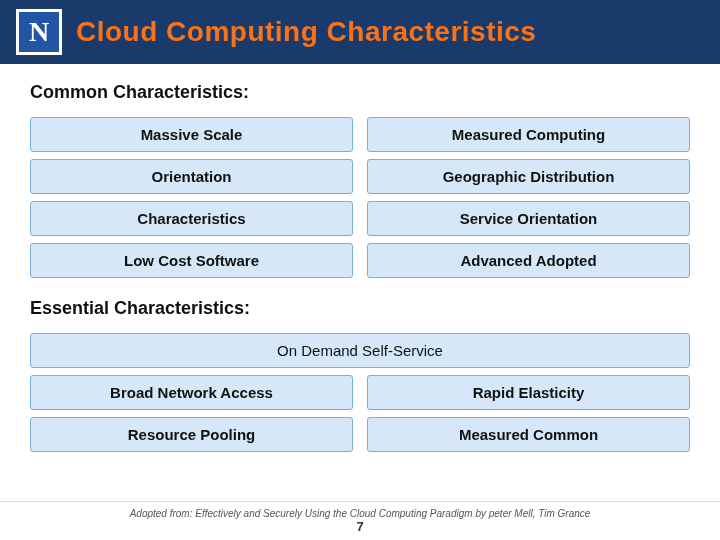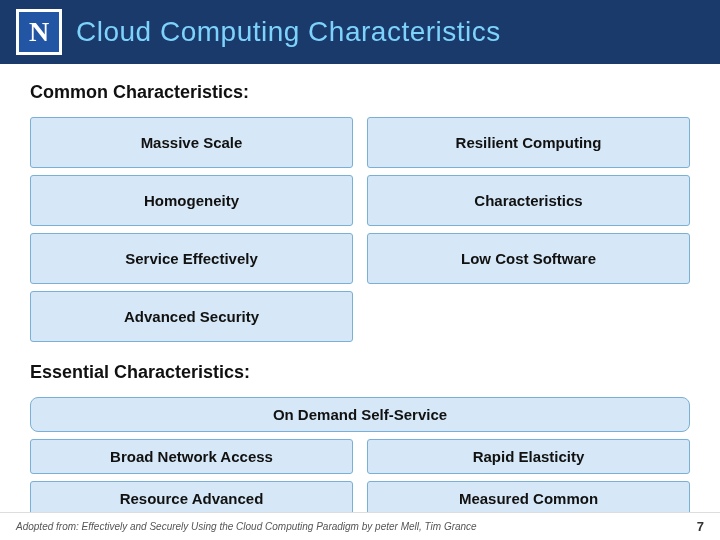--- a/index.html
+++ b/index.html
@@ -35,23 +35,23 @@
     }
 
     .logo-letter {
       color: #fff;
       font-size: 28px;
       font-weight: bold;
       font-family: serif;
     }
 
     .header-title {
-      color: #7dd3fc;
+      color: #f97316;
       font-size: 28px;
-      font-weight: normal;
+      font-weight: bold;
       letter-spacing: 0.5px;
     }
 
     
     .main-content {
       padding: 18px 30px 10px 30px;
       background: #fff;
     }
 
     .section-title {
@@ -66,21 +66,21 @@
       display: grid;
       grid-template-columns: 1fr 1fr;
       gap: 7px 14px;
       margin-bottom: 20px;
     }
 
     .char-box {
       background: #d6e8f7;
       border: 1.5px solid #7ab0d6;
       border-radius: 3px;
-      padding: 16px 12px;
+      padding: 8px 12px;
       text-align: center;
       font-size: 15px;
       font-weight: 600;
       color: #111;
     }
 
     
     .essential-section {
       margin-top: 4px;
     }
@@ -93,25 +93,25 @@
 
     .essential-row {
       display: flex;
       gap: 14px;
     }
 
     .essential-box-full {
       flex: 1;
       background: #d6e8f7;
       border: 1.5px solid #7ab0d6;
-      border-radius: 8px;
+      border-radius: 3px;
       padding: 8px 12px;
       text-align: center;
       font-size: 15px;
-      font-weight: 700;
+      font-weight: 400;
       color: #111;
     }
 
     .essential-box-half {
       flex: 1;
       background: #d6e8f7;
       border: 1.5px solid #7ab0d6;
       border-radius: 3px;
       padding: 8px 6px;
       text-align: center;
@@ -125,20 +125,21 @@
       position: absolute;
       bottom: 0;
       left: 0;
       right: 0;
       background: #fff;
       border-top: 1px solid #ddd;
       padding: 6px 16px;
       display: flex;
       justify-content: space-between;
       align-items: center;
+      flex-direction: column;
     }
 
     .footer-text {
       font-size: 10px;
       color: #555;
       font-style: italic;
     }
 
     .footer-page {
       font-size: 13px;
@@ -155,44 +156,45 @@
   </div>
   <span class="header-title">Cloud Computing Characteristics</span>
 </div>
 
 <div class="main-content">
 
   <div class="section-title">Common Characteristics:</div>
 
   <div class="char-grid">
     <div class="char-box">Massive Scale</div>
-    <div class="char-box">Resilient Computing</div>
-    <div class="char-box">Homogeneity</div>
+    <div class="char-box">Measured Computing</div>
+    <div class="char-box">Orientation</div>
+    <div class="char-box">Geographic Distribution</div>
     <div class="char-box">Characteristics</div>
-    <div class="char-box">Service Effectively</div>
+    <div class="char-box">Service Orientation</div>
     <div class="char-box">Low Cost Software</div>
-    <div class="char-box">Advanced Security</div>
+    <div class="char-box">Advanced Adopted</div>
   </div>
 
   <div class="essential-section">
     <div class="section-title">Essential Characteristics:</div>
 
     <div class="essential-grid">
 
       <div class="essential-row">
         <div class="essential-box-full">On Demand Self-Service</div>
       </div>
 
       <div class="essential-row">
         <div class="essential-box-half">Broad Network Access</div>
         <div class="essential-box-half">Rapid Elasticity</div>
       </div>
 
       <div class="essential-row">
-        <div class="essential-box-half">Resource Advanced</div>
+        <div class="essential-box-half">Resource Pooling</div>
         <div class="essential-box-half">Measured Common</div>
       </div>
     </div>
   </div>
 
 </div>
 
 <div class="footer">
   <span class="footer-text">Adopted from: Effectively and Securely Using the Cloud Computing Paradigm by peter Mell, Tim Grance</span>
   <span class="footer-page">7</span>

